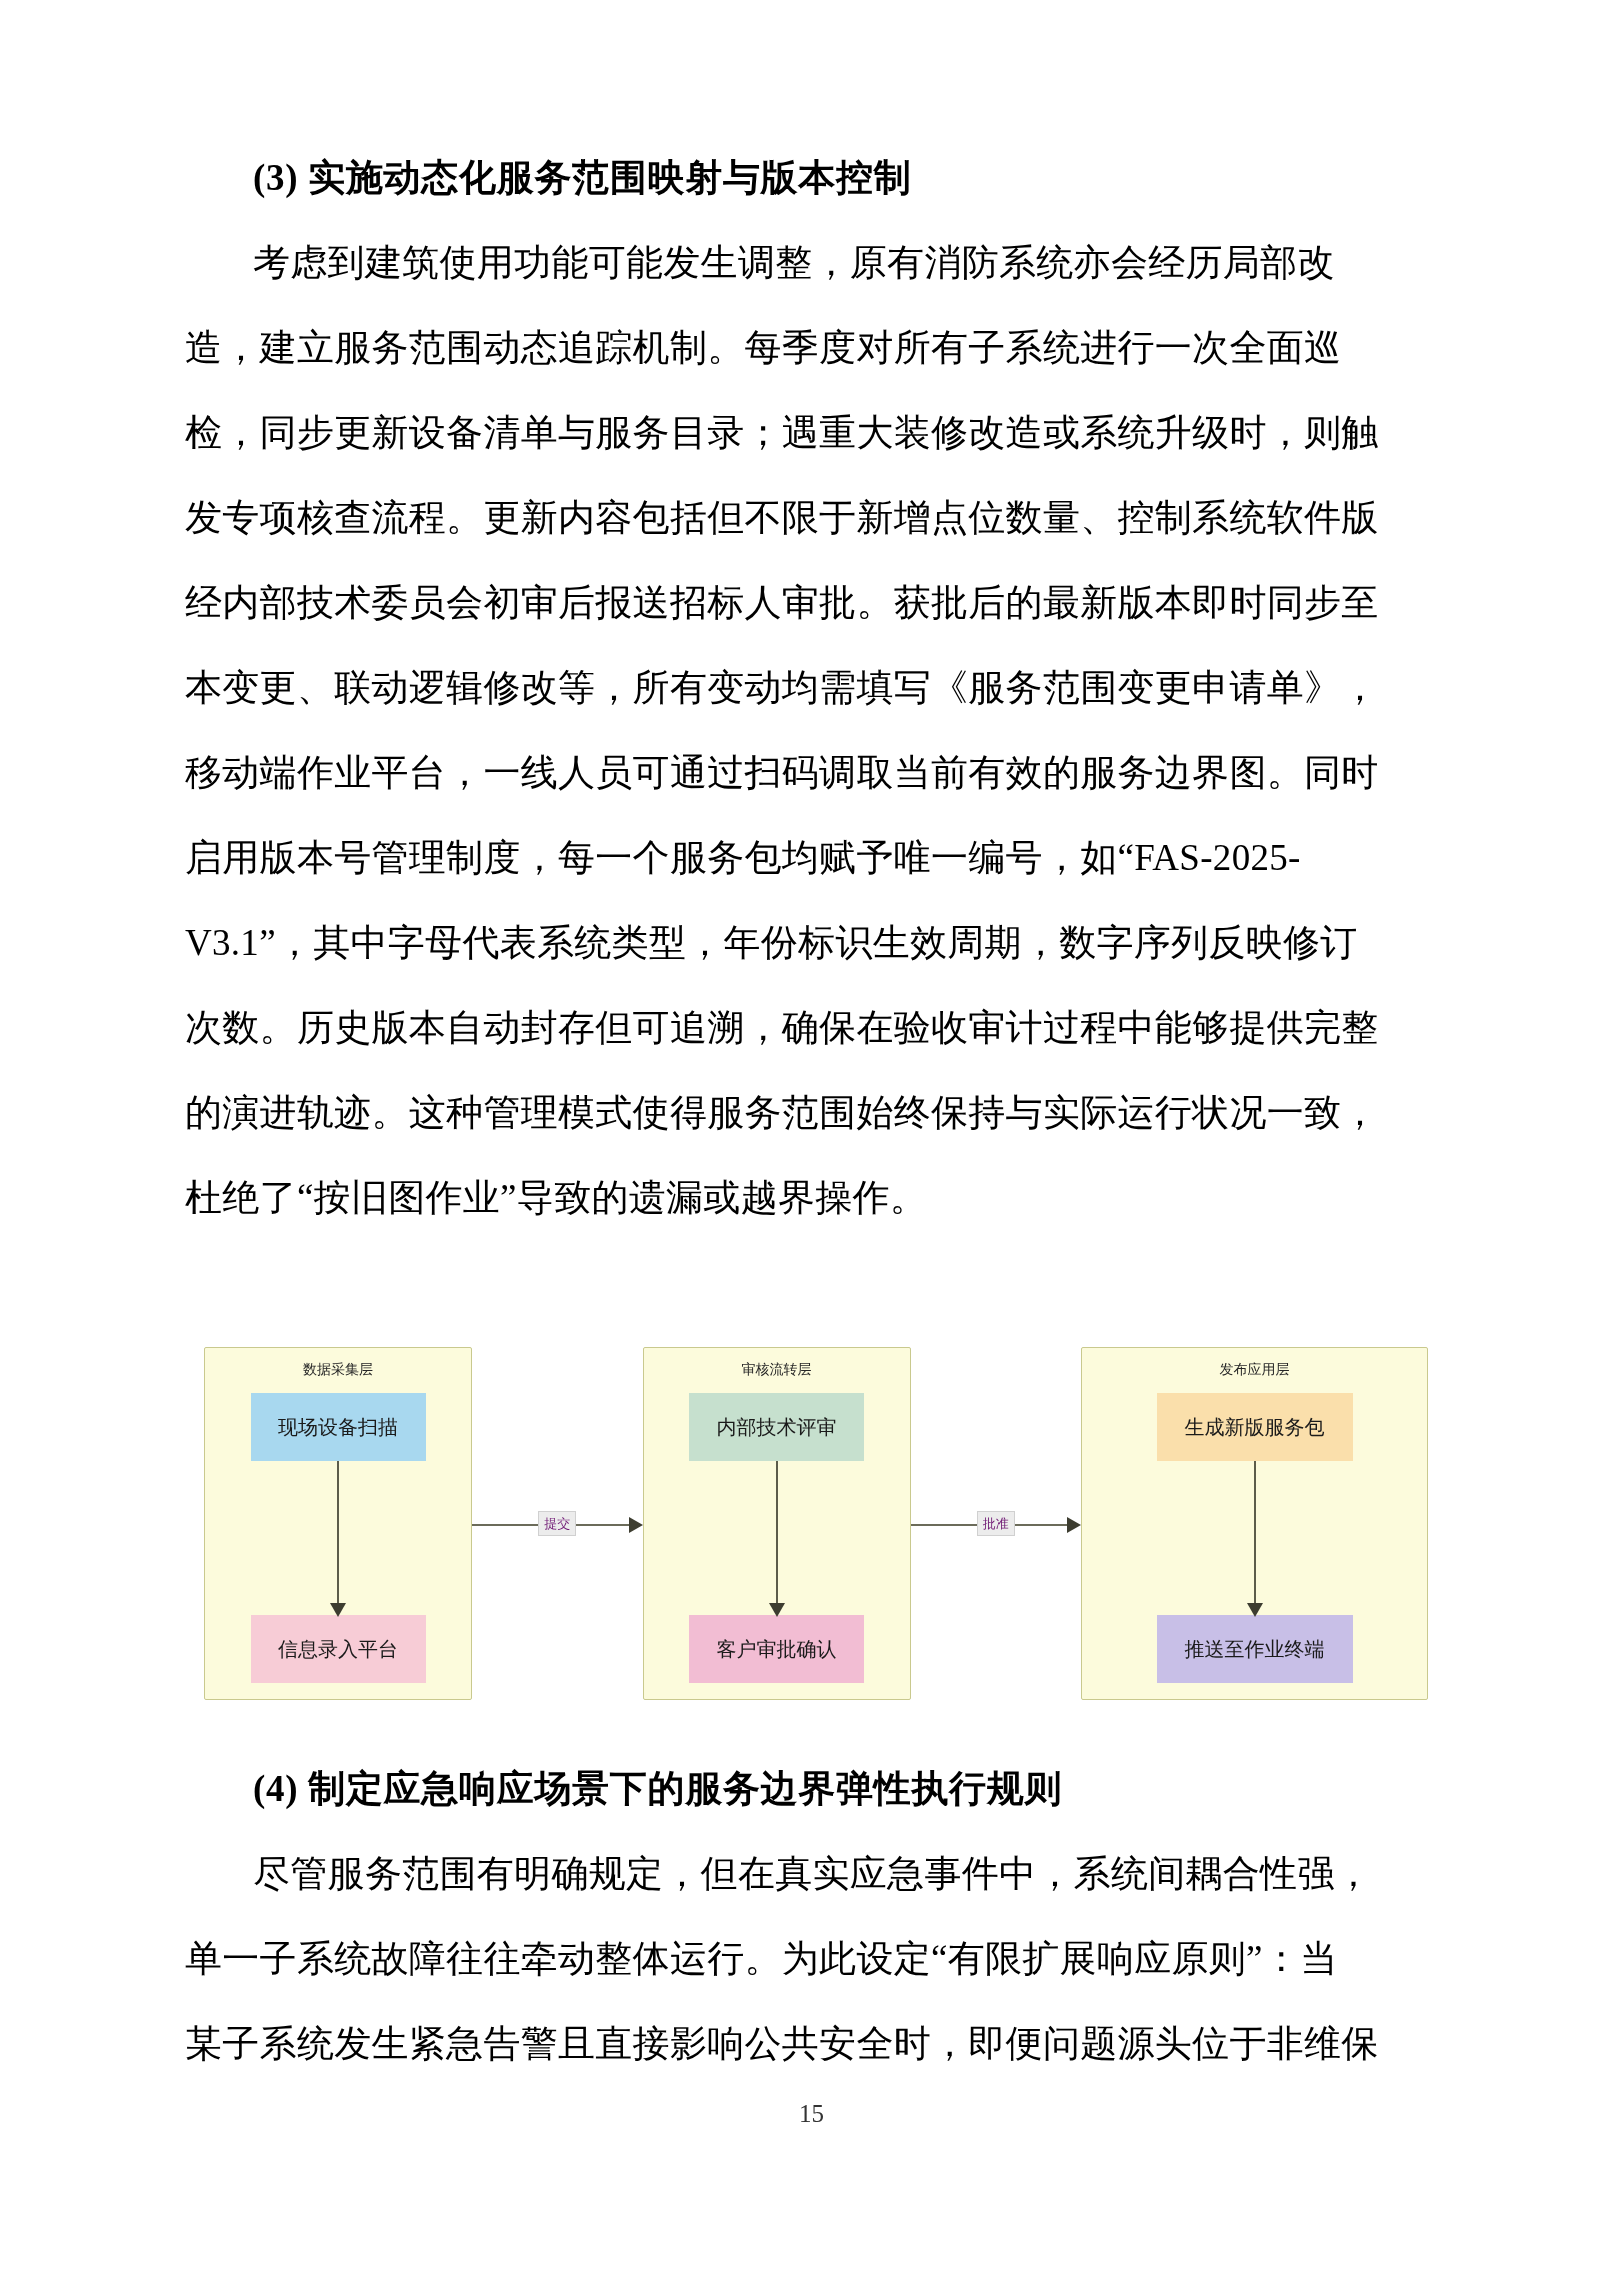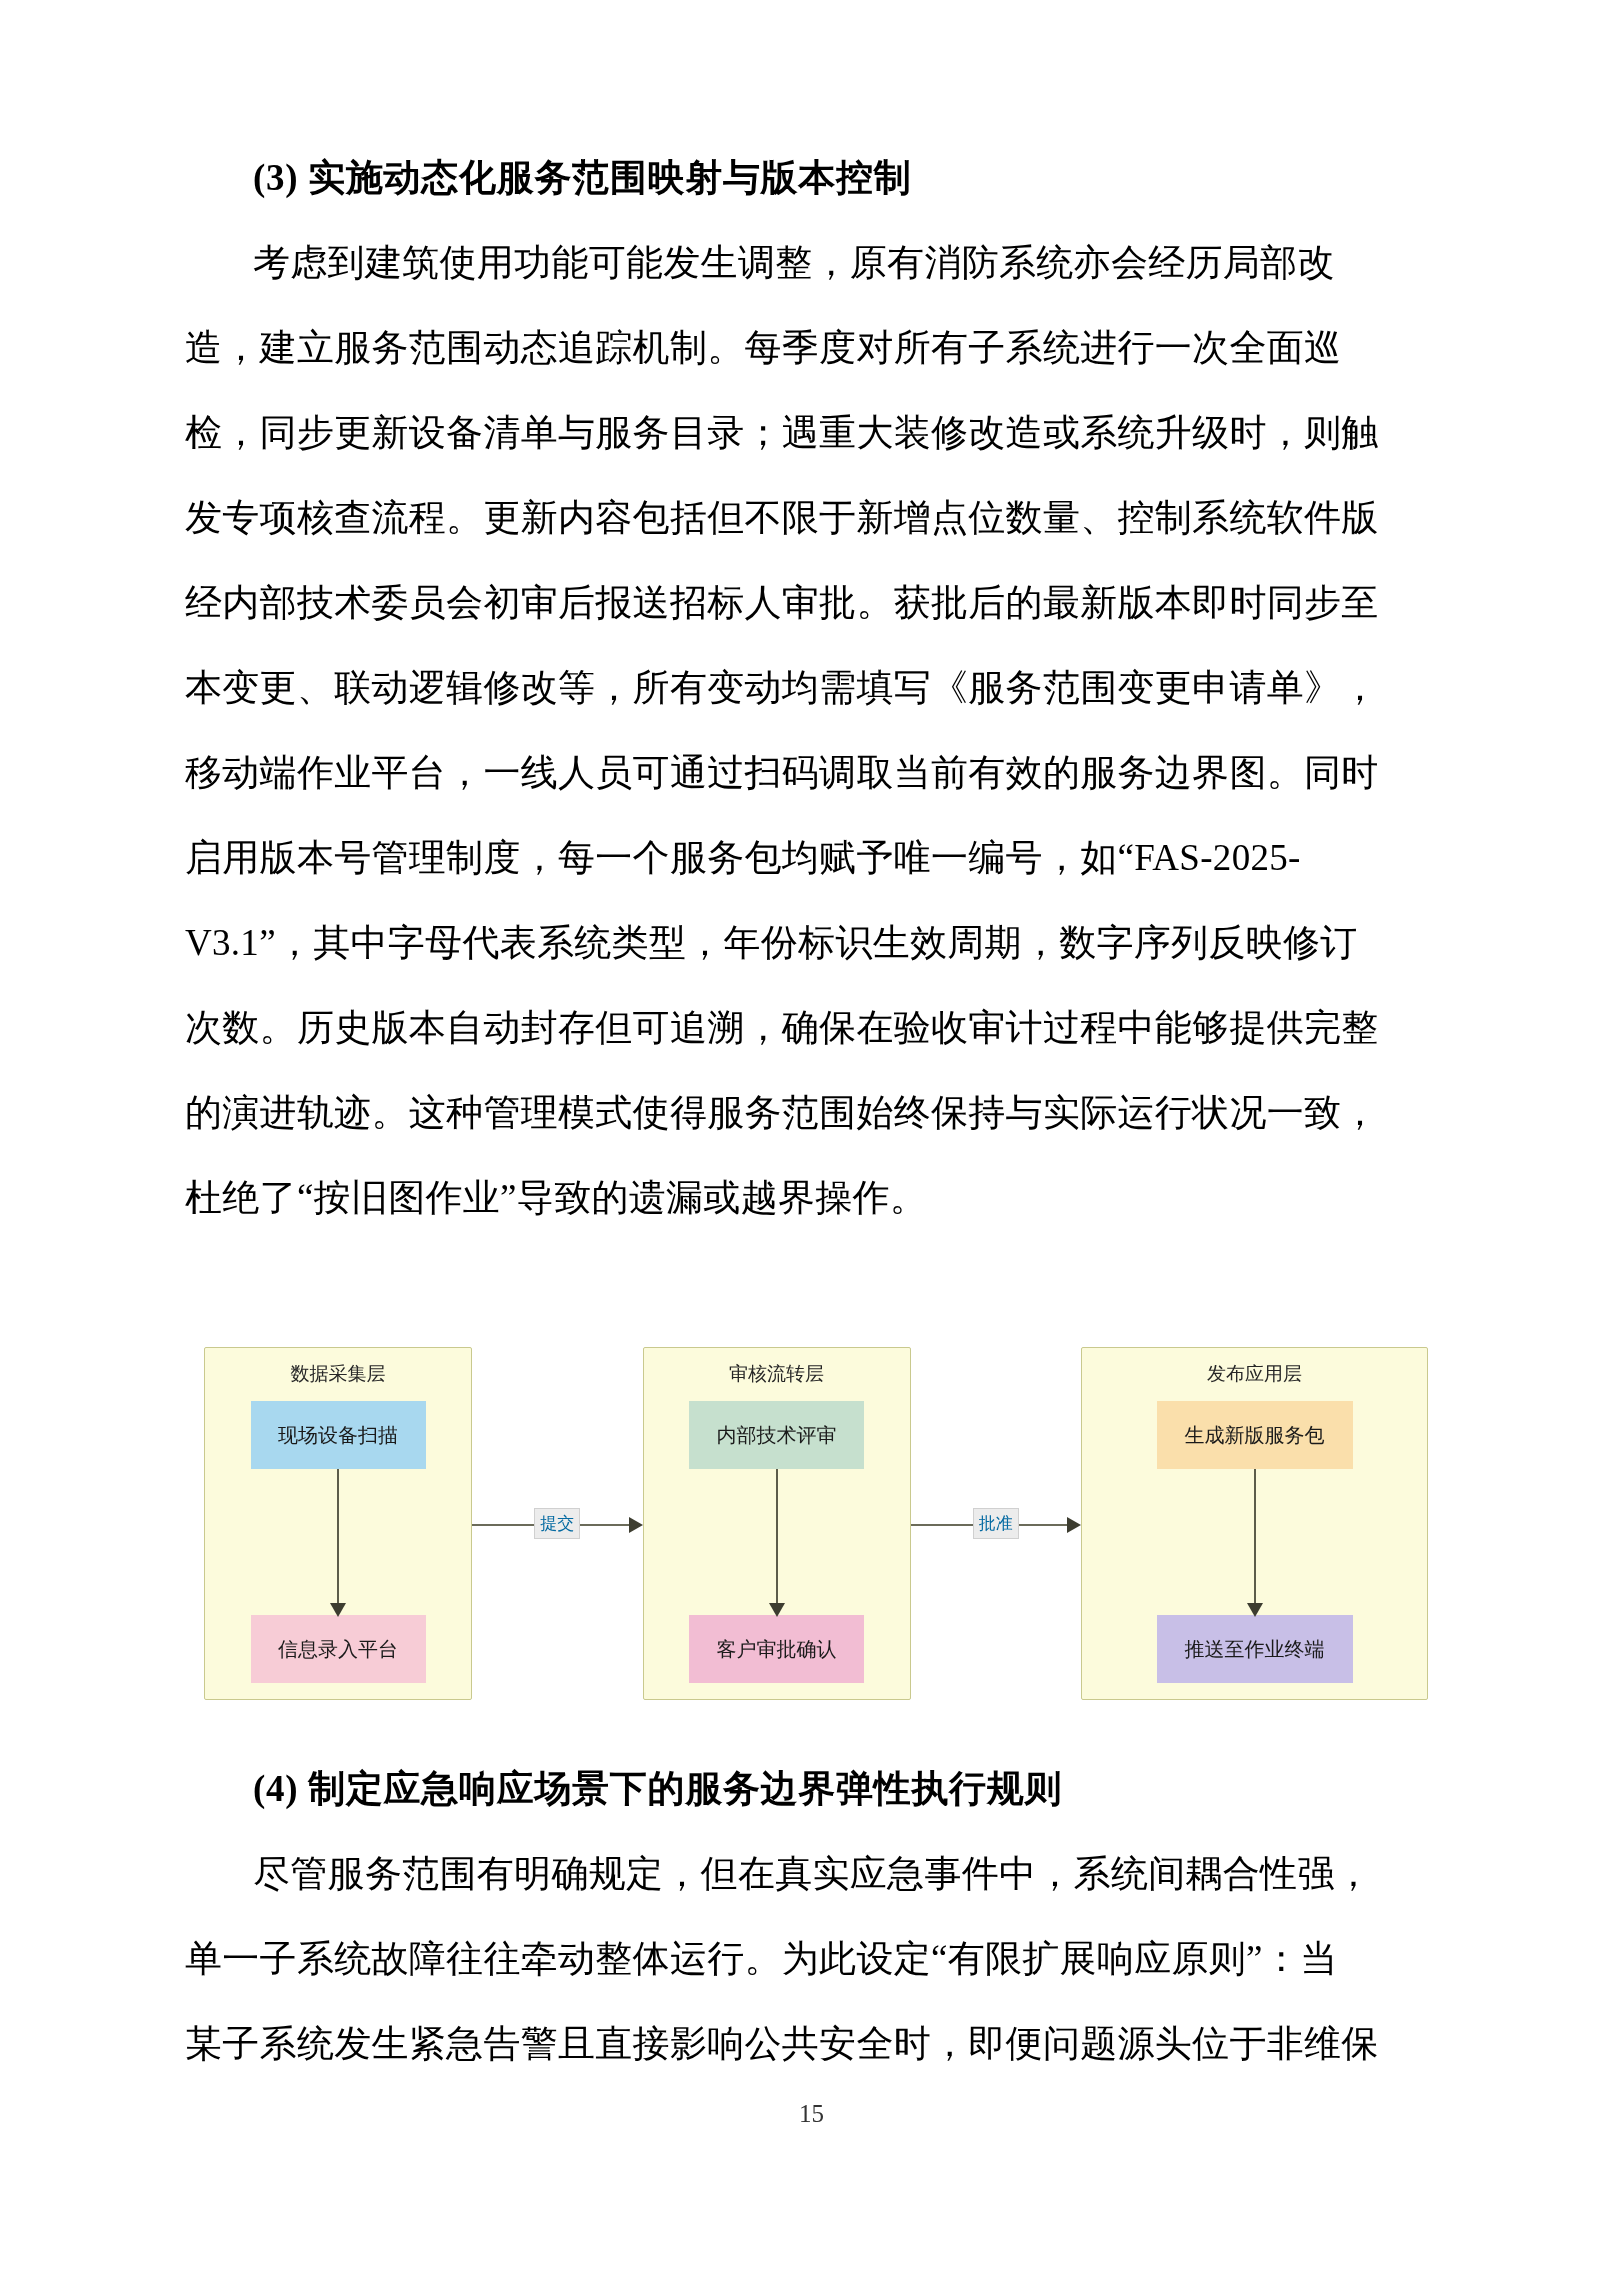--- a/index.html
+++ b/index.html
@@ -76,21 +76,21 @@
     display: flex;
     flex-direction: column;
     align-items: center;
     position: relative;
   }
   .cluster-1 { width: 268px; }
   .cluster-2 { width: 268px; }
   .cluster-3 { width: 347px; }
   .cluster-title {
     font-family: "Liberation Sans", "DejaVu Sans", sans-serif;
-    font-size: 19px;
+    font-size: 14px;
     color: #262626;
     margin: 3.9px 0 14.4px 0;
     white-space: nowrap;
   }
   .node {
     width: 175px;
     height: 68px;
     display: flex;
     align-items: center;
     justify-content: center;
@@ -153,22 +153,22 @@
     border-top: 8.5px solid transparent;
     border-bottom: 8.5px solid transparent;
     border-left: 14.4px solid #3d3d30;
   }
   .edge-label {
     position: relative;
     z-index: 2;
     background: #ececec;
     border: 0.7px solid #d0d0d0;
     font-family: "Liberation Sans", "DejaVu Sans", sans-serif;
-    font-size: 17px;
-    color: #0369a1;
+    font-size: 13px;
+    color: #701a75;
     padding: 2.6px 5.2px;
     white-space: nowrap;
   }
 
   
   .post {
     position: absolute;
     left: 185px;
     top: 1746px;
     width: 1256px;

